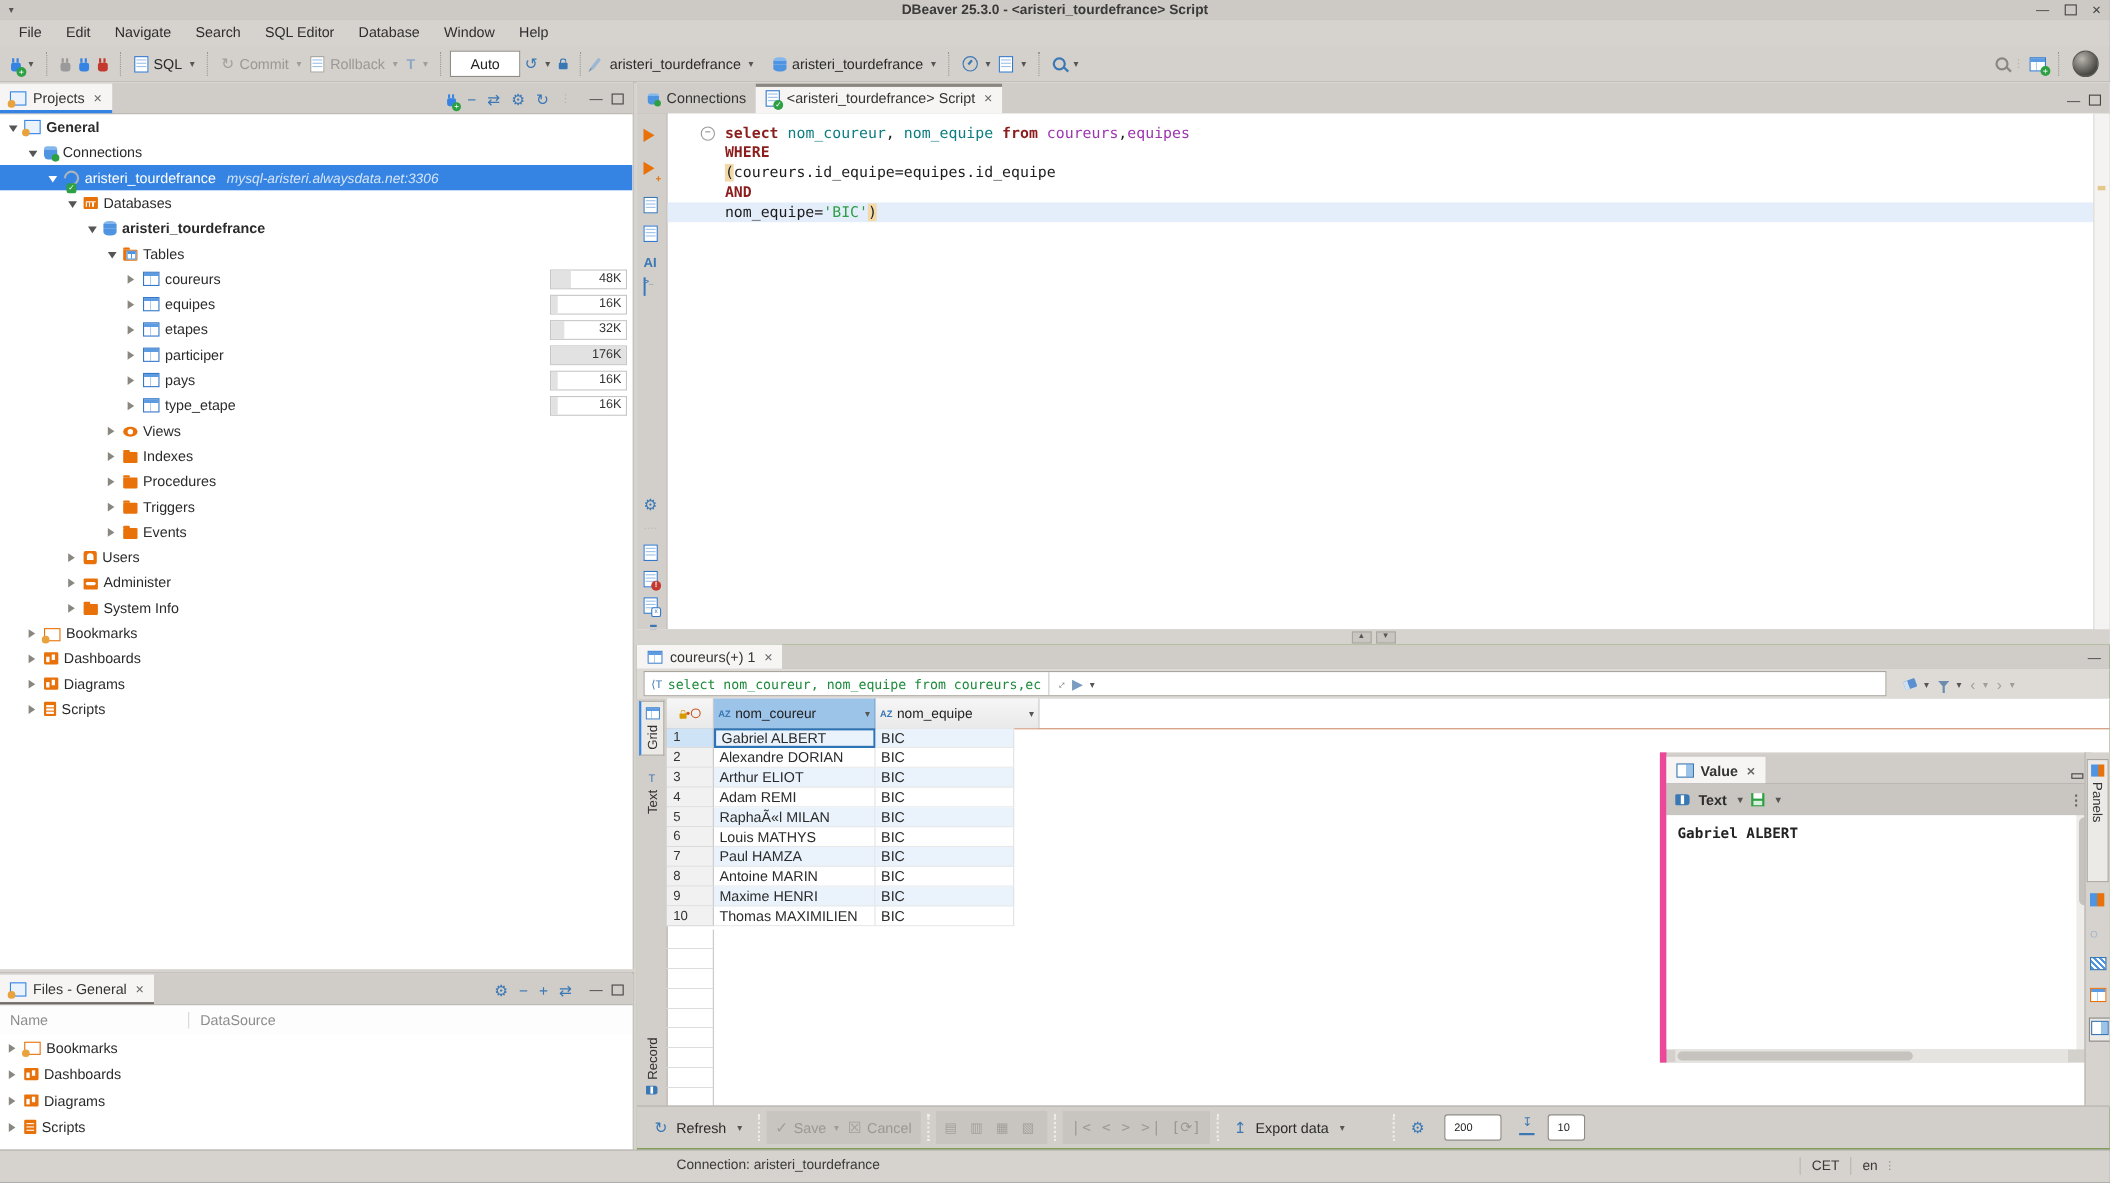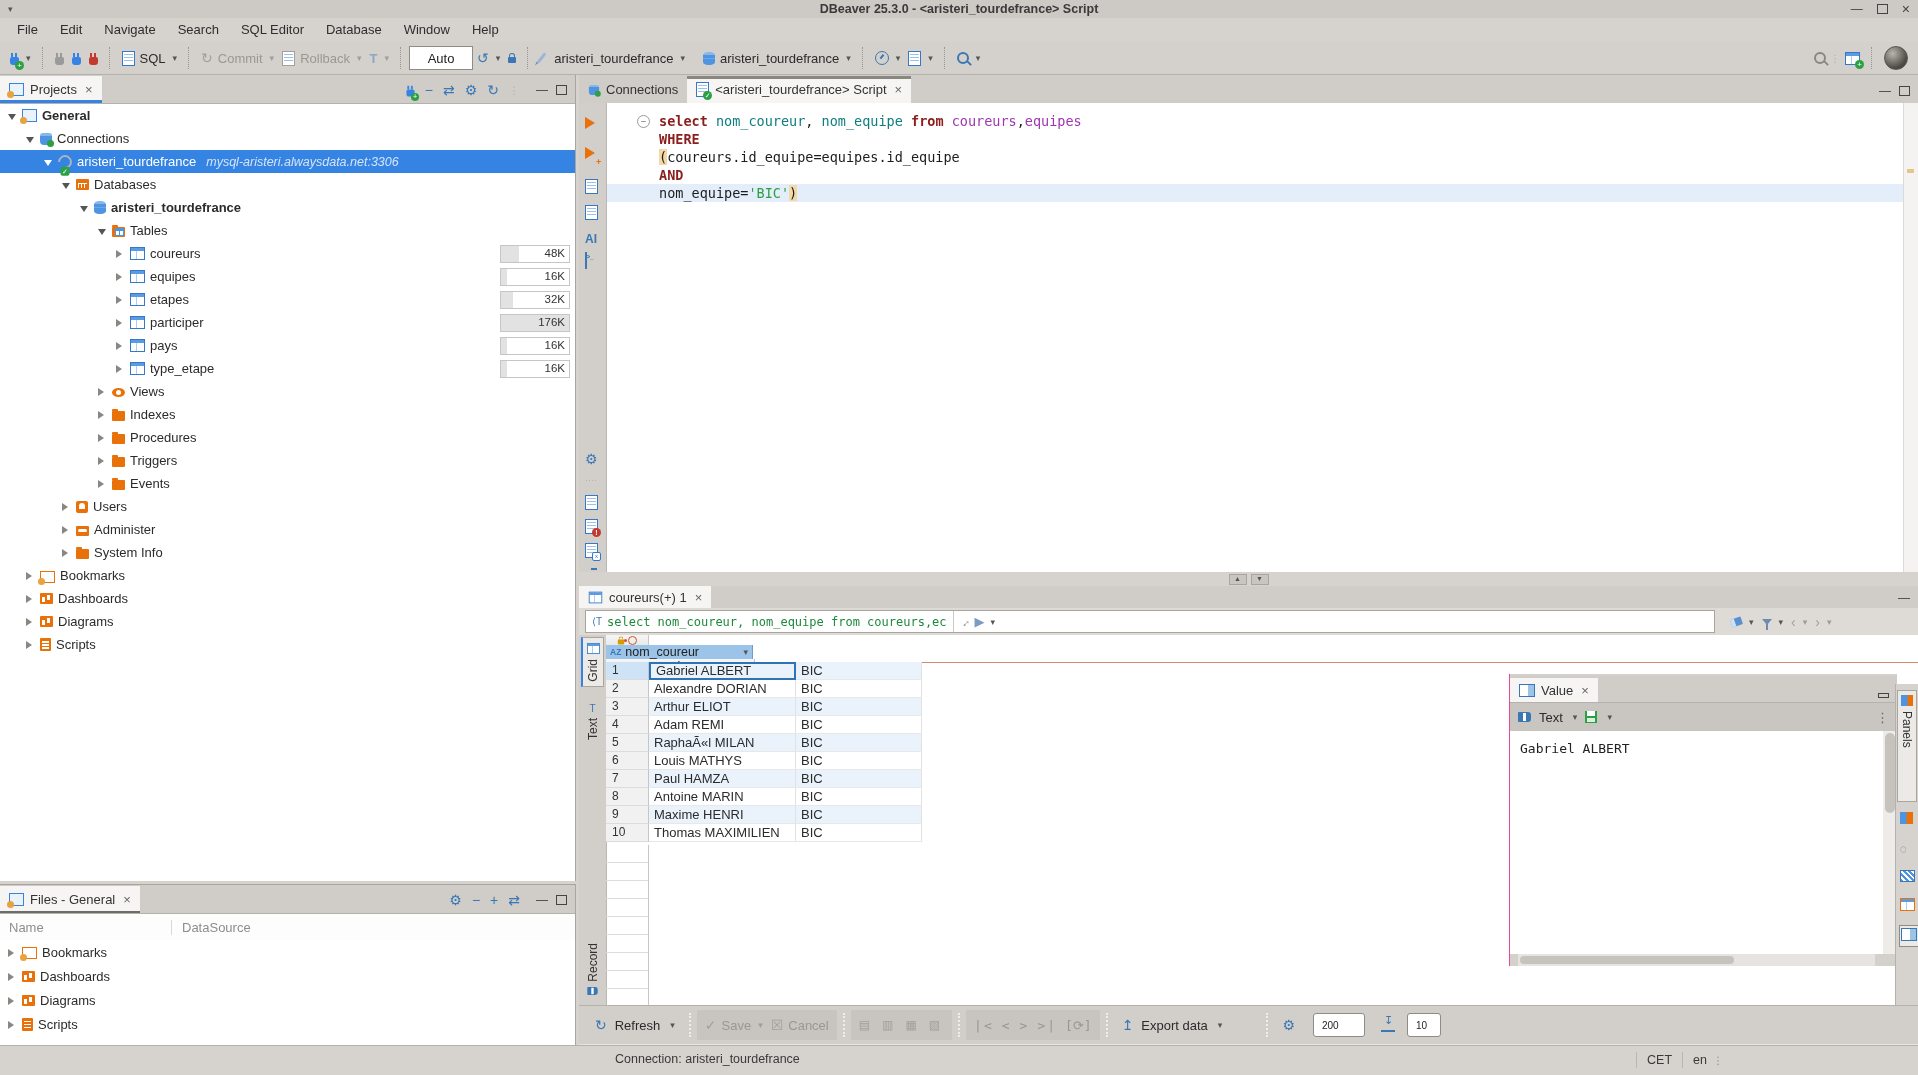--- a/index.html
+++ b/index.html
@@ -127,60 +127,60 @@
   .fold{position:absolute;left:30px;top:3px;width:11px;height:11px;border:1px solid #9a9a9a;border-radius:50%;color:#777;font-size:9px;line-height:10px;text-align:center;background:#fff;}
   .kw{color:#8b1d1d;font-weight:bold;} .col{color:#0e7d80;} .tbl{color:#9d36b0;} .str{color:#2e9e44;} .pl{color:#1c1c1c;}
   .brk{background:#f3d9a8;}
   .ruler{position:absolute;right:0;top:28px;bottom:14px;width:14px;background:#f4f3f1;border-left:1px solid #dcdad6;}
   .ruler .mark{position:absolute;left:3px;top:66px;width:7px;height:4px;background:#e4c78a;}
   .hscroll{position:absolute;left:28px;right:14px;bottom:0;height:14px;background:#e6e4e1;}
   .hscroll .thumb{position:absolute;left:4px;right:20px;top:2px;bottom:2px;background:#c6c2bd;border-radius:6px;}
   .sash-btns{position:absolute;left:579px;top:572px;width:1339px;height:14px;background:#d6d2ce;display:flex;justify-content:center;gap:4px;align-items:center;}
   .sash-btn{width:16px;height:9px;background:#c9c5c0;border:1px solid #aaa69f;color:#555;font-size:7px;line-height:7px;text-align:center;}
   
-  #results{position:absolute;left:579px;top:586px;width:1339px;height:460px;background:#e5e5e5;}
+  #results{position:absolute;left:579px;top:586px;width:1339px;height:460px;background:#4d7c0f;}
   #results .tabs{position:absolute;left:0;top:0;right:0;height:22px;background:#d0ccc8;border-bottom:1px solid #b5b1ad;display:flex;align-items:flex-end;}
   #results .tabs .tab{height:22px;}
   .filterbar{position:absolute;left:0;top:22px;right:0;height:27px;background:#dedbd7;border-bottom:1px solid #b5b1ad;display:flex;align-items:center;}
   .filter-input{margin-left:6px;width:1128px;height:21px;background:#fff;border:1px solid #a9a59f;display:flex;align-items:center;position:relative;}
   .fi-sql{display:flex;align-items:center;height:100%;padding:0 6px;border-right:1px solid #c9c9c9;gap:5px;}
   .fi-sql .txt{font-family:"DejaVu Sans Mono",monospace;font-size:12px;color:#1e8a3c;white-space:nowrap;overflow:hidden;}
   .fi-expand{color:#8a8a8a;font-size:11px;padding:0 5px;transform:rotate(-45deg);}
   .fi-ph{color:#9a9a9a;margin-left:4px;white-space:nowrap;overflow:hidden;flex:1;}
   .fi-run{display:flex;align-items:center;gap:4px;padding-right:5px;color:#7a9cc0;}
   .ic-eraser{width:11px;height:8px;background:#5a8fd0;border-radius:1px;transform:rotate(-20deg);display:inline-block;}
   .ic-eraser::after{content:"";position:absolute;left:0;top:0;width:4px;height:8px;background:#cfe0f2;}
   .ic-funnel{width:0;height:0;border-left:5px solid transparent;border-right:5px solid transparent;border-top:6px solid #6b8cae;display:inline-block;position:relative;}
   .ic-funnel::after{content:"";position:absolute;left:-1px;top:-1px;width:2px;height:6px;background:#6b8cae;}
   
   #grid{position:absolute;left:0;top:49px;right:0;bottom:40px;background:#fff;}
   .grail{position:absolute;left:0;top:0;bottom:0;width:27px;background:#d2cec9;border-right:1px solid #bbb7b2;}
   .vtab{writing-mode:vertical-rl;transform:rotate(180deg);font-size:12px;color:#333;display:flex;align-items:center;gap:4px;}
   .vtab-item{position:absolute;left:2px;width:23px;display:flex;flex-direction:column;align-items:center;padding:4px 0;gap:4px;}
   .vtab-item.sel{background:#eceae7;border:1px solid #aaa69f;border-left:2px solid #3584e4;box-sizing:border-box;}
-  .ghead{position:absolute;left:27px;top:0;right:0;height:27px;display:flex;border-bottom:1px solid #cf8d6a;flex-direction:column;}
+  .ghead{position:absolute;left:27px;top:0;right:0;height:27px;display:flex;border-bottom:1px solid #cf8d6a;}
   .gh{box-sizing:border-box;border-right:1px solid #c6c6c6;background:linear-gradient(#f6f6f6,#e9e9e9);display:flex;align-items:center;padding:0 4px;gap:4px;font-size:12.5px;color:#222;}
   .gh.numh{width:43px;justify-content:center;gap:3px;}
   .gh.c1{width:147px;} .gh.c2{width:149px;}
   .gh.selh{background:#9cc3e8;border-right:1px solid #6f9dc8;}
   .az{font-size:8.5px;font-weight:bold;color:#3a78b5;letter-spacing:0;}
   .gh .dd{margin-left:auto;}
   .ring{width:7px;height:7px;border:1.5px solid #cc5522;border-radius:50%;display:inline-block;}
   .ring::after{content:"";position:absolute;width:3px;height:3px;background:#cc5522;border-radius:50%;margin-left:-4.7px;margin-top:2px;}
   #grid-rows{position:absolute;left:27px;top:27px;right:0;bottom:0;}
   .grow{display:flex;height:18px;box-sizing:border-box;}
   .gnum{width:43px;box-sizing:border-box;background:#f1f1f1;border-right:1px solid #c6c6c6;border-bottom:1px solid #dcdcdc;font-size:12px;color:#333;padding-left:6px;line-height:17px;}
   .gnum.selnum{background:#cfe3f6;}
   .gcell{box-sizing:border-box;border-right:1px solid #e2e2e2;border-bottom:1px solid #e8e8e8;padding-left:5px;line-height:17px;font-size:13px;white-space:nowrap;overflow:hidden;}
   .gcell.c1{width:147px;} .gcell.c2{width:126px;}
   .grow.odd .gcell{background:#eaf3fc;}
   .gcell.selcell{background:#cce4f8;border:2px solid #2e74b5;line-height:14px;}
   .gempty{position:absolute;left:0;top:183px;bottom:0;width:43px;box-sizing:border-box;border-right:1px solid #c6c6c6;background:repeating-linear-gradient(to bottom,transparent 0 17px,#dcdcdc 17px 18px);}
   
-  #valuepanel{position:absolute;left:930px;top:39px;width:387px;bottom:40px;background:#d4d0cc;border-left:1px solid #ec4899;}
+  #valuepanel{position:absolute;left:930px;top:49px;width:387px;bottom:40px;background:#d4d0cc;border-left:6px solid #ec4899;font-weight:bold;}
   #valuepanel .vtabs{position:absolute;left:0;top:2px;right:0;height:26px;background:#d0ccc8;border-bottom:1px solid #b5b1ad;display:flex;align-items:flex-end;}
   #valuepanel .toolbar2{position:absolute;left:0;top:29px;right:0;height:28px;background:#c9c5c1;border-bottom:1px solid #b0aca8;display:flex;align-items:center;gap:8px;padding-left:8px;}
   .ic-book{width:13px;height:10px;background:#3a78b5;border-radius:1px 3px 3px 1px;position:relative;display:inline-block;}
   .ic-book::after{content:"";position:absolute;left:5px;top:1px;width:3px;height:8px;background:#fff;}
   .ic-save{width:12px;height:12px;background:#2da044;position:relative;display:inline-block;}
   .ic-save::after{content:"";position:absolute;left:2px;top:0;width:8px;height:5px;background:#fff;}
   .ic-save::before{content:"";position:absolute;left:2px;bottom:1px;width:8px;height:4px;background:#d8f0dc;}
   #valuepanel .content{position:absolute;left:0;top:57px;right:14px;bottom:12px;background:#fff;font-family:"DejaVu Sans Mono",monospace;font-size:13px;padding:10px 0 0 10px;color:#222;}
   .vscroll{position:absolute;right:0;top:57px;bottom:12px;width:14px;background:#edece9;}
   .vscroll .thumb{position:absolute;top:2px;left:2px;right:2px;height:80px;background:#c6c2bd;border-radius:6px;}

